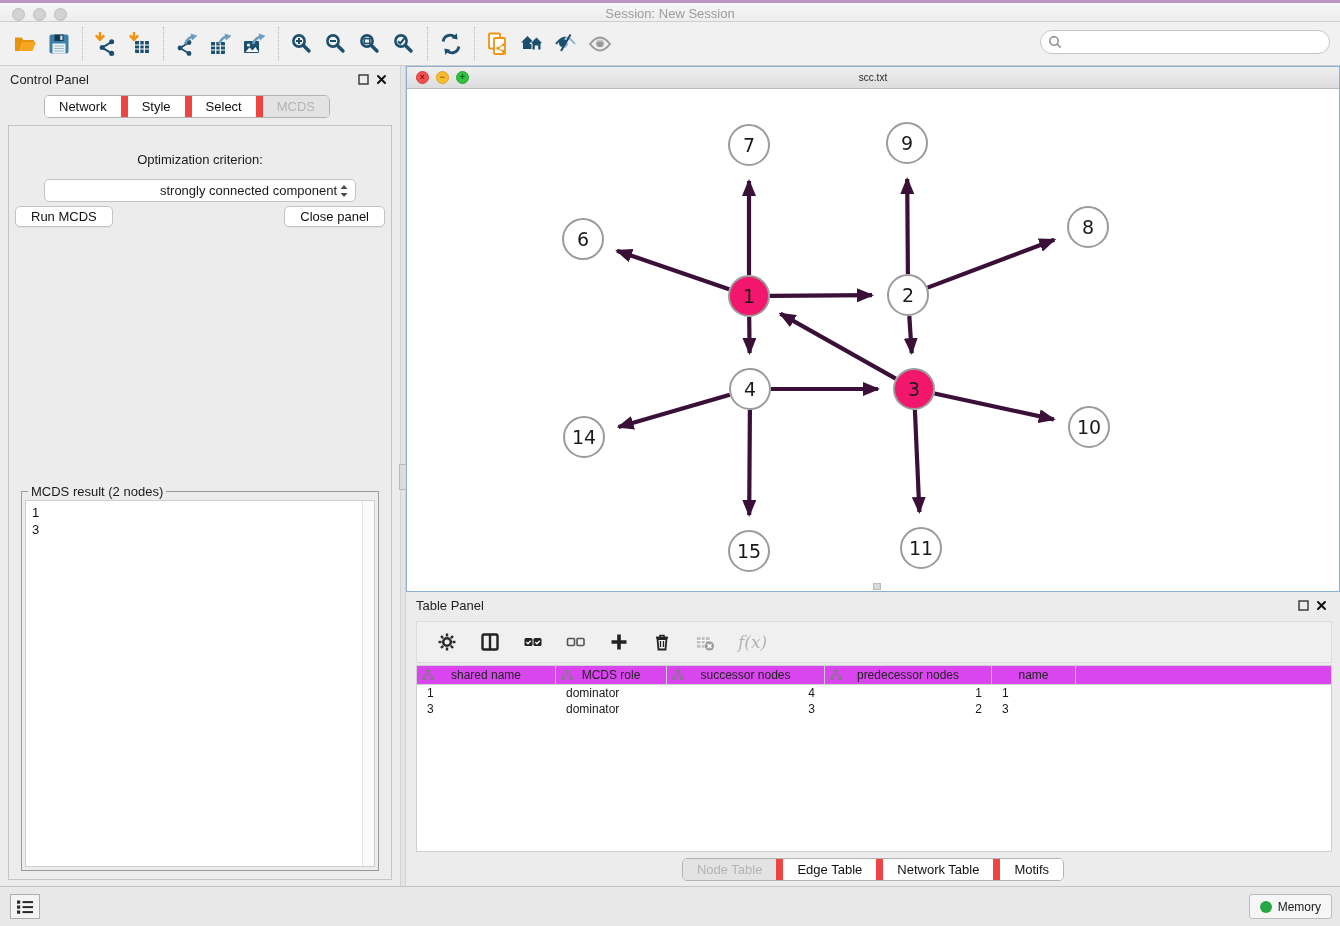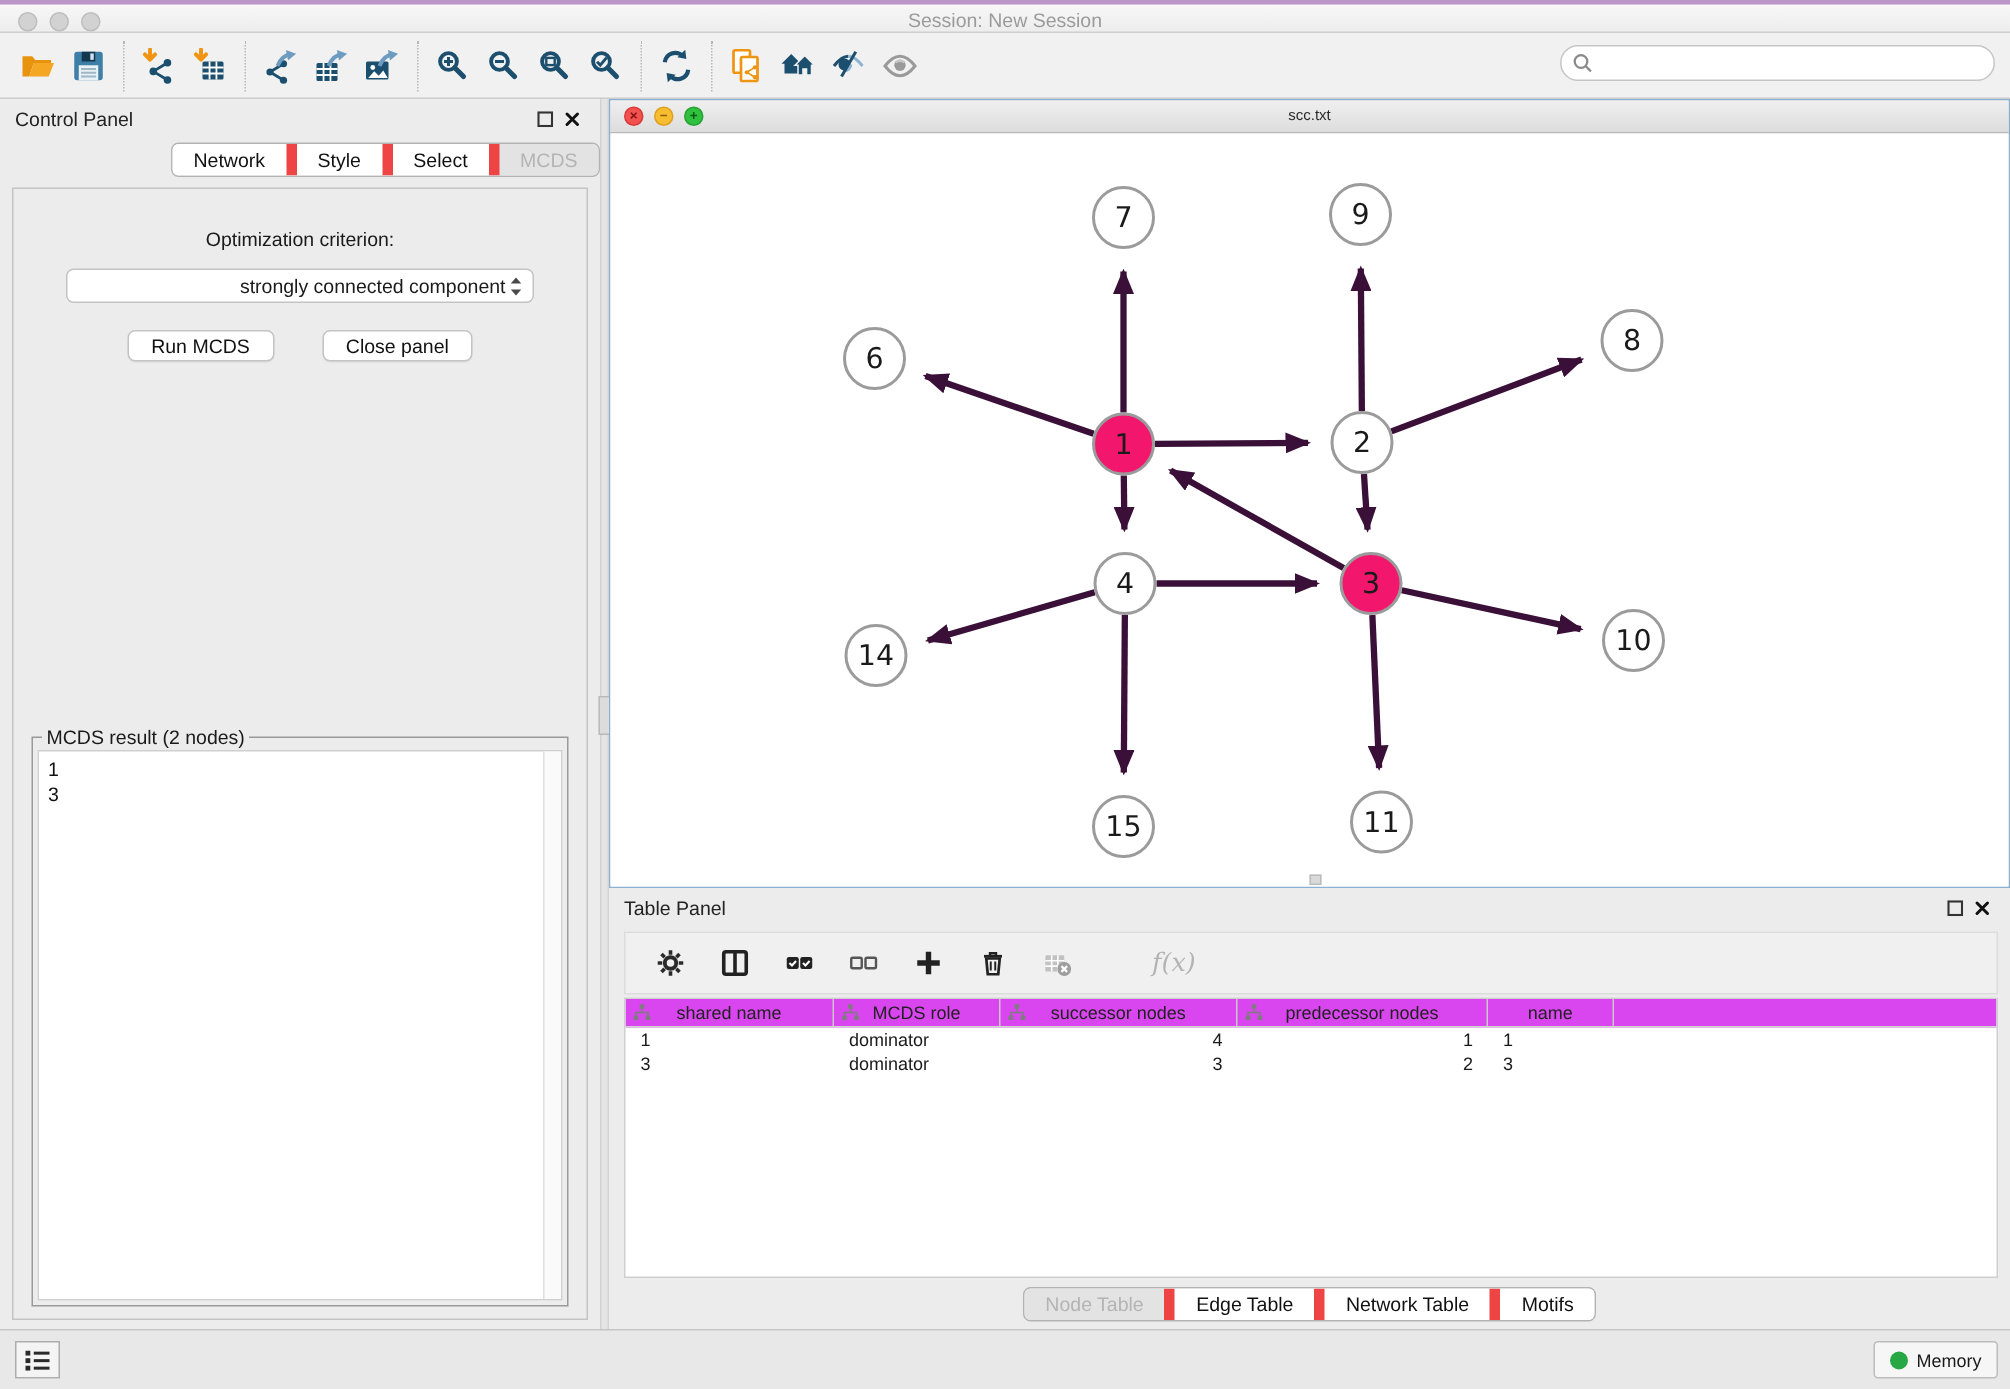--- a/index.html
+++ b/index.html
@@ -27,31 +27,31 @@
   .vsplit .grip { position:absolute; top:398px; left:-2px; width:9px; height:26px; background:#dcdcdc; border:1px solid #b9b9b9; }
   .right-col { position:absolute; left:406px; top:0; right:0; height:100%; display:flex; flex-direction:column; }
 
   
   .panel-head { height:27px; display:flex; align-items:center; padding:0 10px; }
   .panel-head .ttl { font-size:13px; color:#222; }
   .panel-head .sp { flex:1; }
   .hbtn { width:18px; height:18px; display:flex; align-items:center; justify-content:center; cursor:pointer; }
 
   
-  .cp-tabs { display:flex; justify-content:flex-end; margin-top:2px; }
+  .cp-tabs { display:flex; justify-content:flex-start; margin-top:2px;padding-left:44px; }
   .seg-group { display:flex; border:1px solid #b3b3b3; border-radius:5px; overflow:hidden; background:#fff; }
   .seg { padding:2px 14px; font-size:13px; background:#fff; color:#111; border-left:7px solid #ef4444; cursor:pointer; line-height:17px; }
   .seg:first-child { border-left:none; }
   .seg.active { background:#e3e3e3; color:#b4b4b4; }
   .cp-body { flex:1; margin:7px 8px 6px 8px; border:1px solid #c4c4c4; background:#ececec; display:flex; flex-direction:column; padding:10px 6px 6px 6px; }
   .opt-label { text-align:center; margin-top:16px; font-size:13px; }
   .combo { margin:12px auto 0 auto; width:312px; height:23px; background:#fff; border:1px solid #c3c3c3; border-radius:5px; display:flex; align-items:center; padding-left:9px; font-size:13px; cursor:pointer;text-align:right; }
   .combo .cv { flex:1; }
   .combo svg { width:14px; height:16px; margin-right:4px; }
-  .btn-row { display:flex; justify-content:center; gap:32px; margin-top:18px; }
+  .btn-row { display:flex; justify-content:space-between; gap:32px; margin-top:4px; }
   .mac-btn { background:#fff; border:1px solid #c3c3c3; border-radius:5px; padding:2px 15px; font-size:13px; color:#111; cursor:pointer; box-shadow:0 1px 0 rgba(0,0,0,0.04); }
   .spacer { flex:1; }
   .result-group { border:1px solid #9a9a9a; margin:0 6px 2px 6px; height:380px; position:relative; background:#ececec; }
   .result-legend { position:absolute; top:-8px; left:6px; background:#ececec; padding:0 3px; font-size:13px; }
   .result-area { position:absolute; inset:8px 3px 3px 3px; background:#fff; border:1px solid #cfcfcf; display:flex; }
   .result-text { flex:1; font-size:13px; padding:3px 6px; line-height:17px; white-space:pre; color:#111; }
   .result-scroll { width:12px; background:#fafafa; border-left:1px solid #e0e0e0; }
 
   
   .net-window { height:526px; border:1px solid #8cb0d2; background:#fff; display:flex; flex-direction:column; position:relative; }
@@ -64,21 +64,21 @@
   .net-title { position:absolute; left:0; right:0; text-align:center; font-size:10px; color:#2a2a2a; pointer-events:none; }
   .net-canvas { flex:1; position:relative; background:#fff; }
   .net-canvas svg { position:absolute; inset:0; }
   .net-grip { position:absolute; bottom:1px; left:50%; width:8px; height:7px; background:#d9d9d9; border:1px solid #bbb; }
 
   
   .table-panel { flex:1; background:#ececec; display:flex; flex-direction:column; position:relative; }
   .tp-toolbar { margin:2px 8px 0 10px; height:42px; background:#f0f0f0; border:1px solid #dcdcdc; display:flex; align-items:center; gap:23px; padding-left:20px; }
   .tp-tool { display:flex; align-items:center; justify-content:center; cursor:pointer; }
   .tp-tool svg { width:20px; height:20px; }
-  .fx { font-family:"DejaVu Serif","Liberation Serif",serif; font-style:italic; font-size:17px; color:#b3b3b3;margin-left:30px; }
+  .fx { font-family:"DejaVu Serif","Liberation Serif",serif; font-style:italic; font-size:17px; color:#b3b3b3; }
   .tbl-wrap { margin:2px 8px 0 10px; background:#fff; border:1px solid #cfcfcf; flex:1; overflow:hidden; }
   .t-header { display:flex; height:19px; background:#d946ef; border-bottom:1px solid #d2d2d2; }
   .t-hcell { position:relative; border-right:1px solid #c9c9c9; font-size:12px; color:#222; display:flex; align-items:center; justify-content:center; }
   .t-hcell .sorticon { position:absolute; left:5px; top:3px; }
   .t-hcell.filler { border-right:none; flex:1; }
   .t-row { display:flex; height:16px; font-size:12px; }
   .t-cell { padding:0 10px; white-space:nowrap; overflow:hidden; line-height:16px; }
   .t-cell.r { text-align:right; }
   .tbl-bottom { height:34px; display:flex; align-items:center; justify-content:center; }
 

